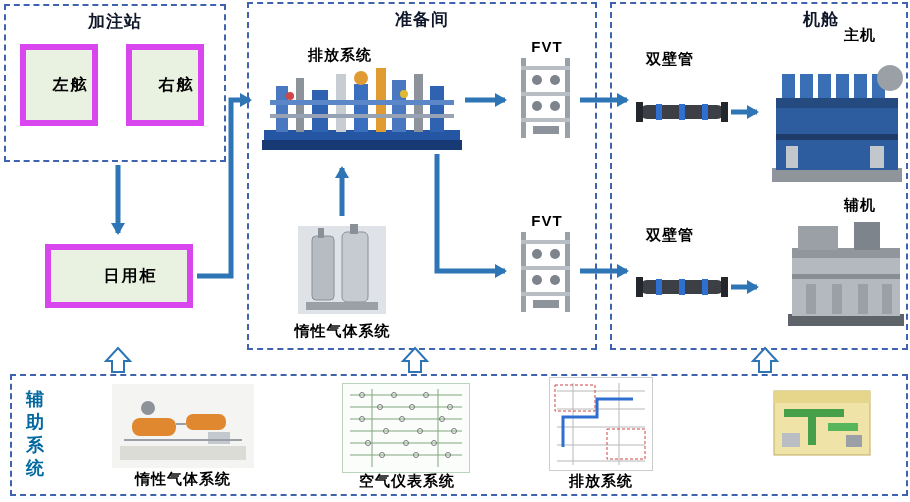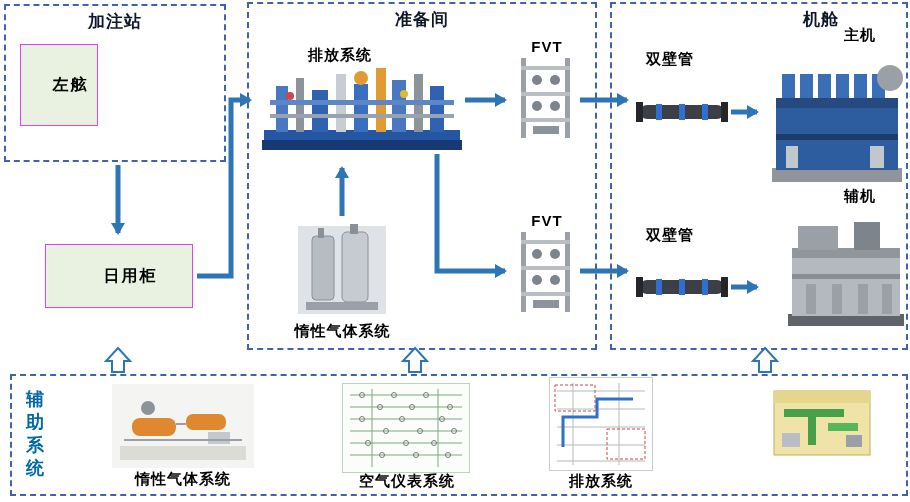--- a/index.html
+++ b/index.html
@@ -5,21 +5,21 @@
   * { margin:0; padding:0; box-sizing:border-box; }
   html,body { background:#ffffff; }
   body { font-family:"Liberation Sans","DejaVu Sans",sans-serif; }
   #canvas { position:relative; width:910px; height:502px; background:#ffffff; overflow:hidden; }
 
   .dashed-box { position:absolute; border:2px dashed #3f63ad; background:transparent; }
   .box-title { position:absolute; top:4px; left:0; right:0; text-align:center;
                color:#0f172a; font-weight:bold; font-size:17px; letter-spacing:1px; }
   .box-title.right { left:auto; right:50px; text-align:center; }
 
-  .green-box { position:absolute; background:#e9f1e0; border:1px solid #d946ef;
+  .green-box { position:absolute; background:#e9f1e0; border:6px solid #d946ef;
                display:flex; align-items:center; justify-content:center;padding-left:23px; }
   .green-box span { font-weight:bold; font-size:16px; color:#000; letter-spacing:2px; }
 
   .lbl { position:absolute; font-weight:bold; color:#000; font-size:15px;
          text-align:center; letter-spacing:1px; }
 
   .vtitle { position:absolute; left:24px; top:388px; width:22px;
             color:#0369a1; font-weight:bold; font-size:18px; line-height:23px;
             text-align:center; word-break:break-all; }
 
@@ -30,20 +30,23 @@
 </style>
 </head>
 <body>
 
 <div id="canvas">
 
   <section class="dashed-box" style="left:4px; top:4px; width:222px; height:158px;">
     <div class="box-title">加注站</div>
     <div class="green-box" style="left:14px; top:38px; width:78px; height:82px;">
       <span>左舷</span>
+    </div>
+    <div class="green-box" style="left:120px; top:38px; width:78px; height:82px;">
+      <span>右舷</span>
     </div>
   </section>
 
   <div class="green-box" style="left:45px; top:244px; width:148px; height:64px;">
     <span>日用柜</span>
   </div>
 
   <section class="dashed-box" style="left:247px; top:2px; width:350px; height:348px;">
     <div class="box-title">准备间</div>
   </section>
@@ -132,21 +135,21 @@
     <rect x="34" y="26" width="13" height="24" fill="#3a6fb5"></rect>
     <rect x="52" y="26" width="13" height="24" fill="#3a6fb5"></rect>
     <rect x="70" y="26" width="13" height="24" fill="#3a6fb5"></rect>
     <rect x="88" y="26" width="13" height="24" fill="#3a6fb5"></rect>
     <rect x="106" y="26" width="13" height="24" fill="#3a6fb5"></rect>
     <circle cx="124" cy="30" r="13" fill="#9aa0a6"></circle>
     <rect x="20" y="98" width="12" height="22" fill="#c2c7cd"></rect>
     <rect x="104" y="98" width="14" height="22" fill="#c2c7cd"></rect>
   </svg>
 
-  <div class="lbl" style="left:830px; top:187px; width:60px;">辅机</div>
+  <div class="lbl" style="left:830px; top:196px; width:60px;">辅机</div>
 
   <div class="lbl" style="left:638px; top:226px; width:64px;">双壁管</div>
   <svg class="img" style="left:636px; top:272px;" width="92" height="30" viewBox="0 0 92 30">
     <rect x="4" y="8" width="84" height="14" rx="7" fill="#3c4046"></rect>
     <rect x="0" y="5" width="7" height="20" fill="#23262b"></rect>
     <rect x="85" y="5" width="7" height="20" fill="#23262b"></rect>
     <rect x="20" y="7" width="6" height="16" fill="#2f6fd0"></rect>
     <rect x="43" y="7" width="6" height="16" fill="#2f6fd0"></rect>
     <rect x="66" y="7" width="6" height="16" fill="#2f6fd0"></rect>
   </svg>

